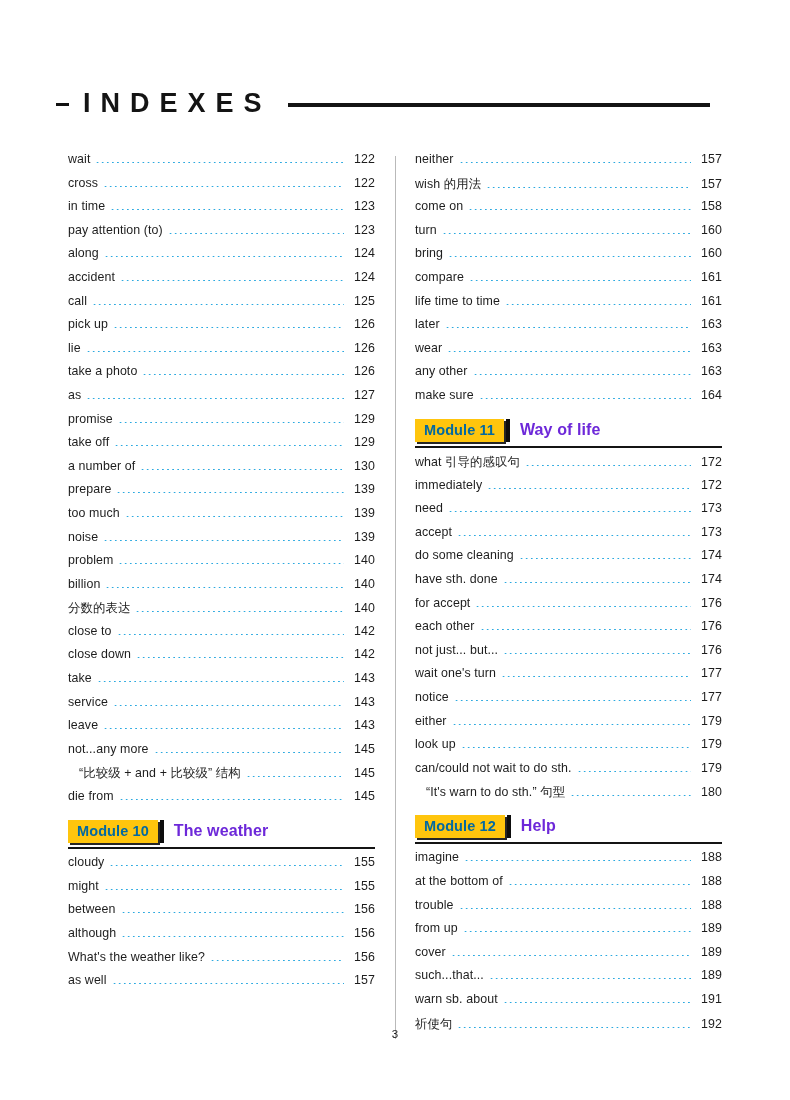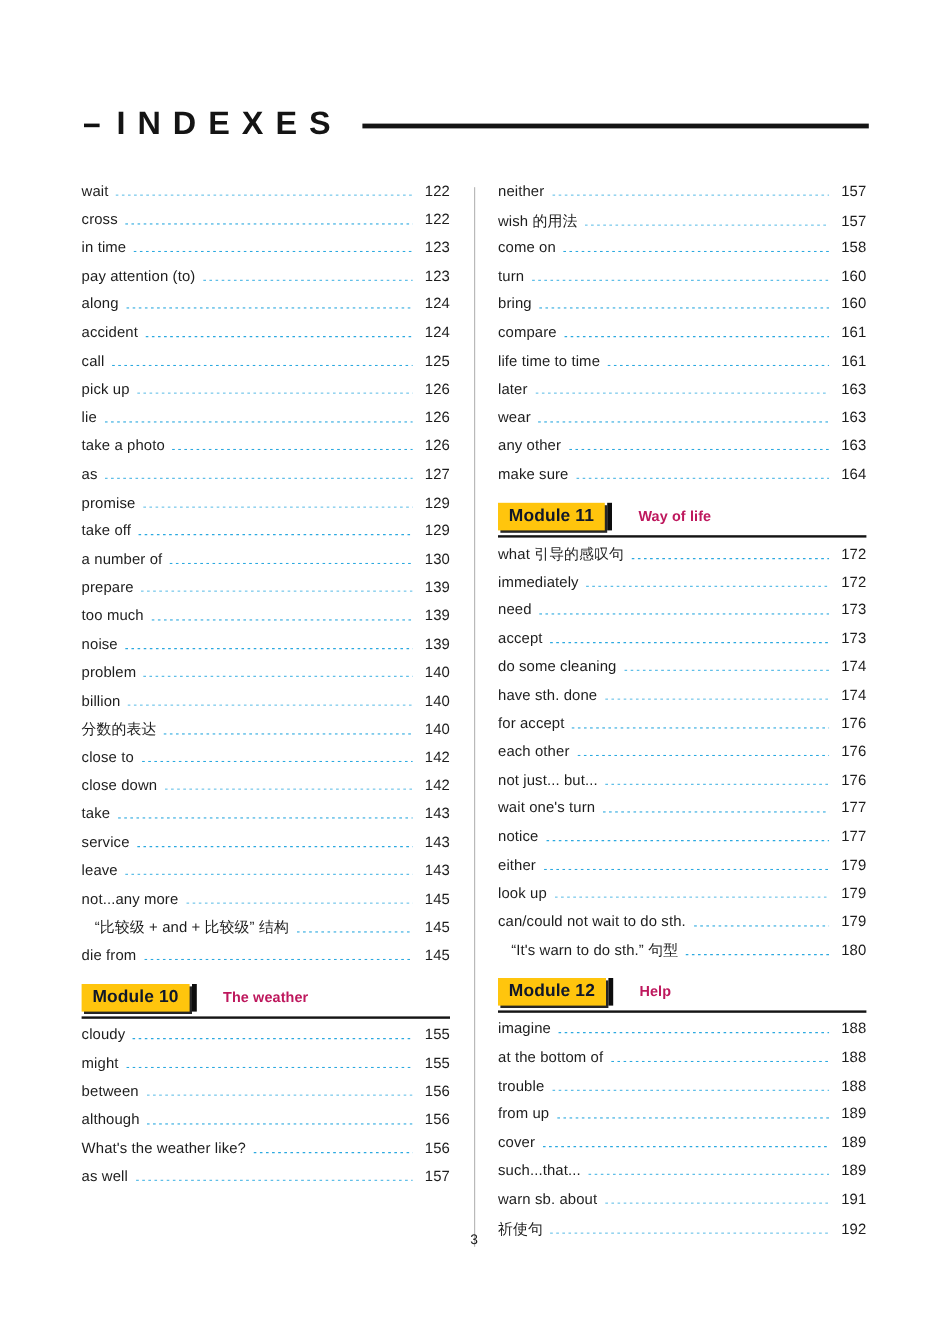--- a/index.html
+++ b/index.html
@@ -19,21 +19,21 @@
   
   #page {
     position: absolute;
     inset: 0;
     padding: 0;
   }
 
   
   #header {
     position: absolute;
-    left: 70px;
+    left: 56px;
     top: 86px;
     width: 654px;
     height: 34px;
     display: flex;
     align-items: center;
   }
   #header-dash {
     width: 13px;
     height: 3px;
     background: #111;
@@ -126,43 +126,43 @@
     margin-top: 7px;
     margin-bottom: 6px;
   }
   .module-head-row {
     display: flex;
     align-items: stretch;
     height: 23px;
   }
   .module-badge {
     background: #FFC50D;
-    color: #0f172a;
+    color: #0369a1;
     font-size: 14.5px;
     font-weight: 700;
     padding: 0 9px;
     display: flex;
     align-items: center;
     letter-spacing: 0.1px;
     box-shadow: 2px 2px 0 rgba(0,0,0,0.85);
     white-space: nowrap;
   }
   .module-sep {
     width: 4px;
     background: #0d0d0d;
     margin-left: 2px;
     flex: 0 0 auto;
   }
   .module-title {
-    font-size: 12px;
+    font-size: 16px;
     font-weight: 700;
-    color: #be185d;
+    color: #6d28d9;
     display: flex;
     align-items: center;
-    padding-left: 22px;
+    padding-left: 10px;
     white-space: nowrap;
     letter-spacing: 0.1px;
   }
   .module-rule {
     height: 2.5px;
     background: #141414;
     width: 100%;
     margin-top: 4px;
   }
 

